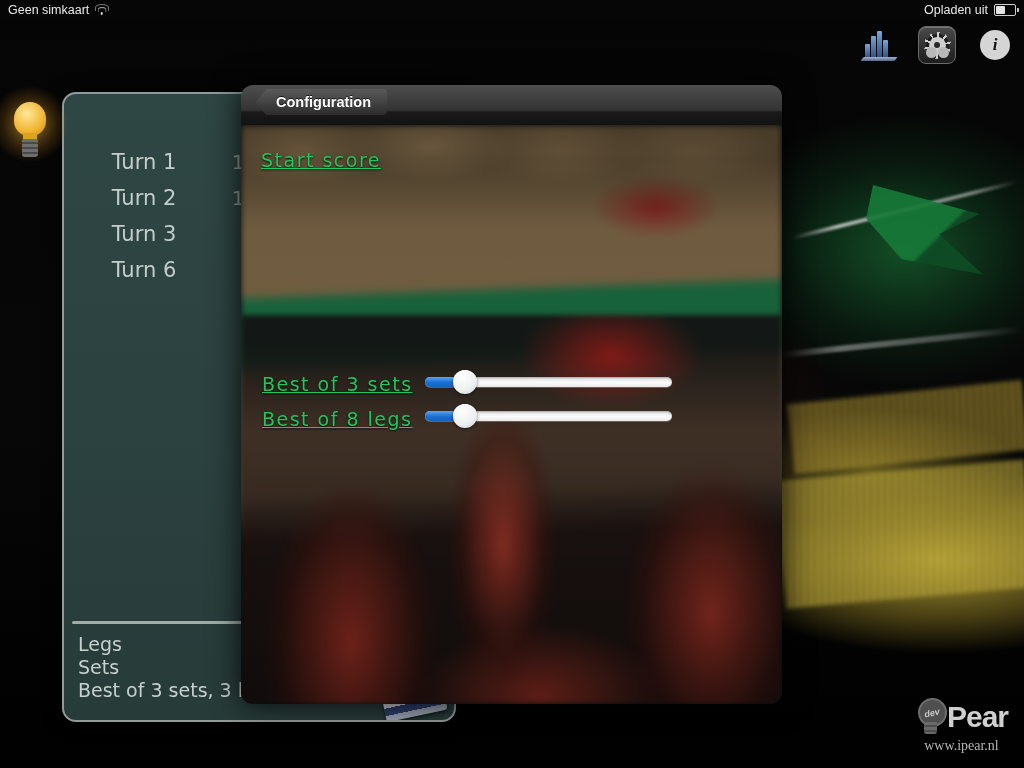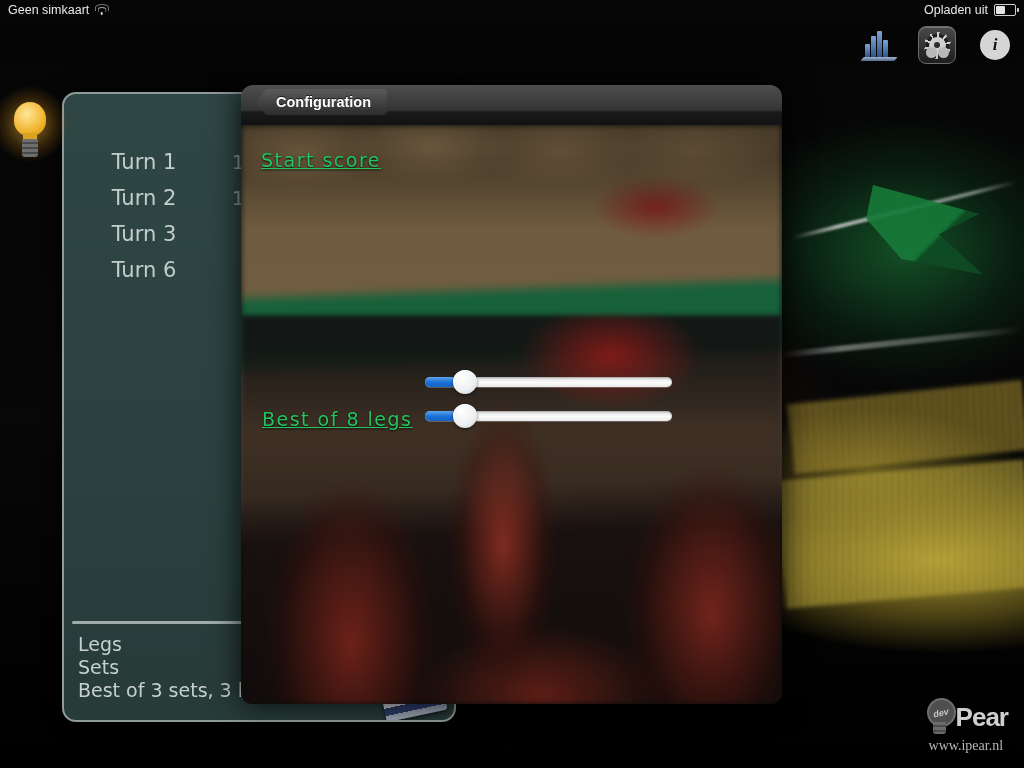--- a/index.html
+++ b/index.html
@@ -158,21 +158,21 @@
   #slider-sets{left:425px;top:377px;}
   #slider-legs{left:425px;top:411px;}
 
   
   .wm{position:absolute;right:16px;bottom:14px;z-index:35;text-align:center;}
   .wm-row{display:flex;align-items:center;gap:2px;}
   .wm-bulb{position:relative;width:30px;height:38px;}
   .wm-bulb .g{position:absolute;left:3px;top:0;width:25px;height:25px;border-radius:50%;background:#4f4f4f;border:2px solid #6d6d6d;}
   .wm-bulb .g span{position:absolute;left:50%;top:50%;transform:translate(-50%,-50%) rotate(-12deg);color:#c9c9c9;font-size:9px;font-weight:bold;font-style:italic;}
   .wm-bulb .b{position:absolute;left:9px;top:24px;width:13px;height:12px;background:repeating-linear-gradient(180deg,#6a6a6a 0 3px,#4c4c4c 3px 5px);border-radius:0 0 3px 3px;}
-  .wm-name{color:#cfcfcf;font-size:26px;font-weight:bold;letter-spacing:-1px;line-height:38px;font-family:"Liberation Sans",sans-serif;}
+  .wm-name{color:#cfcfcf;font-size:30px;font-weight:bold;letter-spacing:-1px;line-height:38px;font-family:"Liberation Sans",sans-serif;}
   .wm-url{color:#b8b8b8;font-size:14px;margin-top:2px;font-family:"Liberation Serif",serif;}
 </style>
 </head>
 <body>
 
 <div id="stage">
 
   <div class="bg-photo">
     <div class="dart-shaft"></div>
     <div class="dart-flight"></div>
@@ -271,20 +271,21 @@
       <div class="dlg-photo"></div>
       <div class="dlg-photo2"></div>
       <div class="dlg-shade"></div>
     </div>
 
   </div>
 
   <div class="chalk lbl-start">Start score</div>
 
 
+  <div class="chalk lbl-sets">Best of 3 sets</div>
   <div class="chalk lbl-legs">Best of 8 legs</div>
 
   <div class="slider" id="slider-sets">
     <div class="track"></div>
     <div class="fill" style="width: 16%;"></div>
     <div class="thumb" style="left: 27.52px;"></div>
   </div>
   <div class="slider" id="slider-legs">
     <div class="track"></div>
     <div class="fill" style="width: 16%;"></div>

